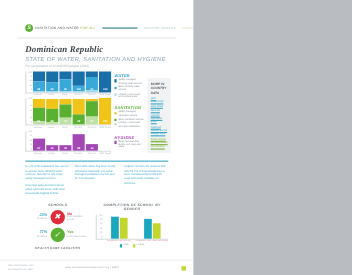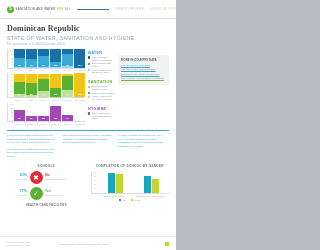--- a/index.html
+++ b/index.html
@@ -6,21 +6,22 @@
   html, body {
     width: 176px; height: 250px;
     background: #b9bcc0;
     font-family: "Liberation Sans", sans-serif;
     overflow: hidden;
   }
   .page {
     position: relative;
     width: 176px; height: 250px;
     background: #ffffff;
-    padding: 0;
+    padding: 16px;
+    font-style: italic;
   }
 
   
   .header {
     display: flex; align-items: center;
     height: 19px;
     padding: 0 7px;
     border-bottom: 0.5px solid #e4e6e8;
   }
   .logo-wrap { display: flex; align-items: center; gap: 1.5px; }

